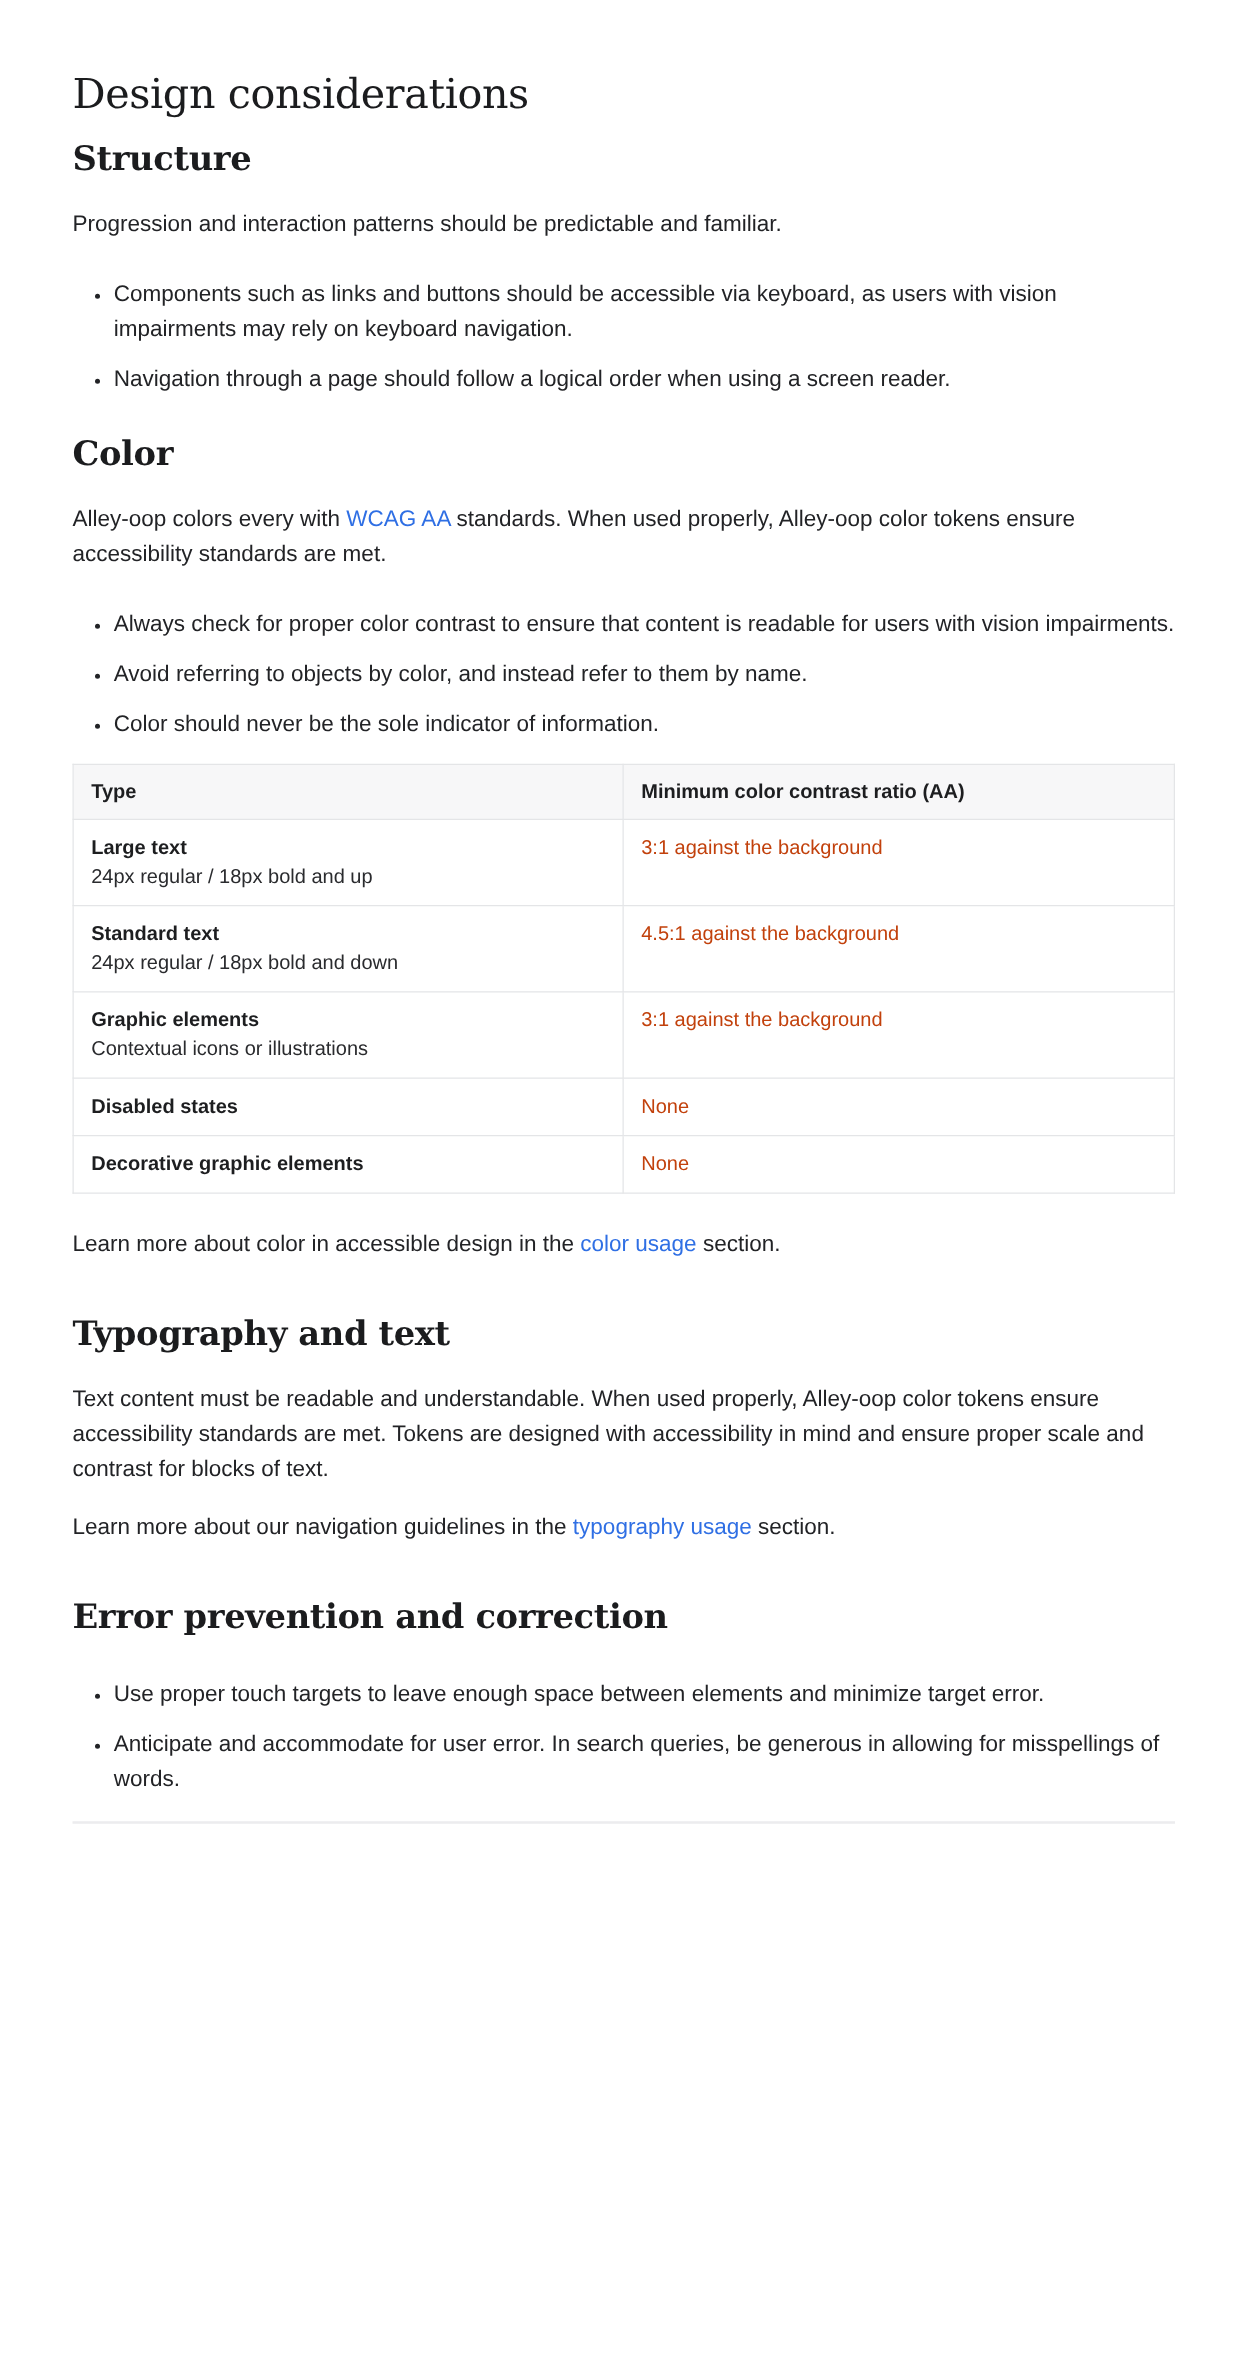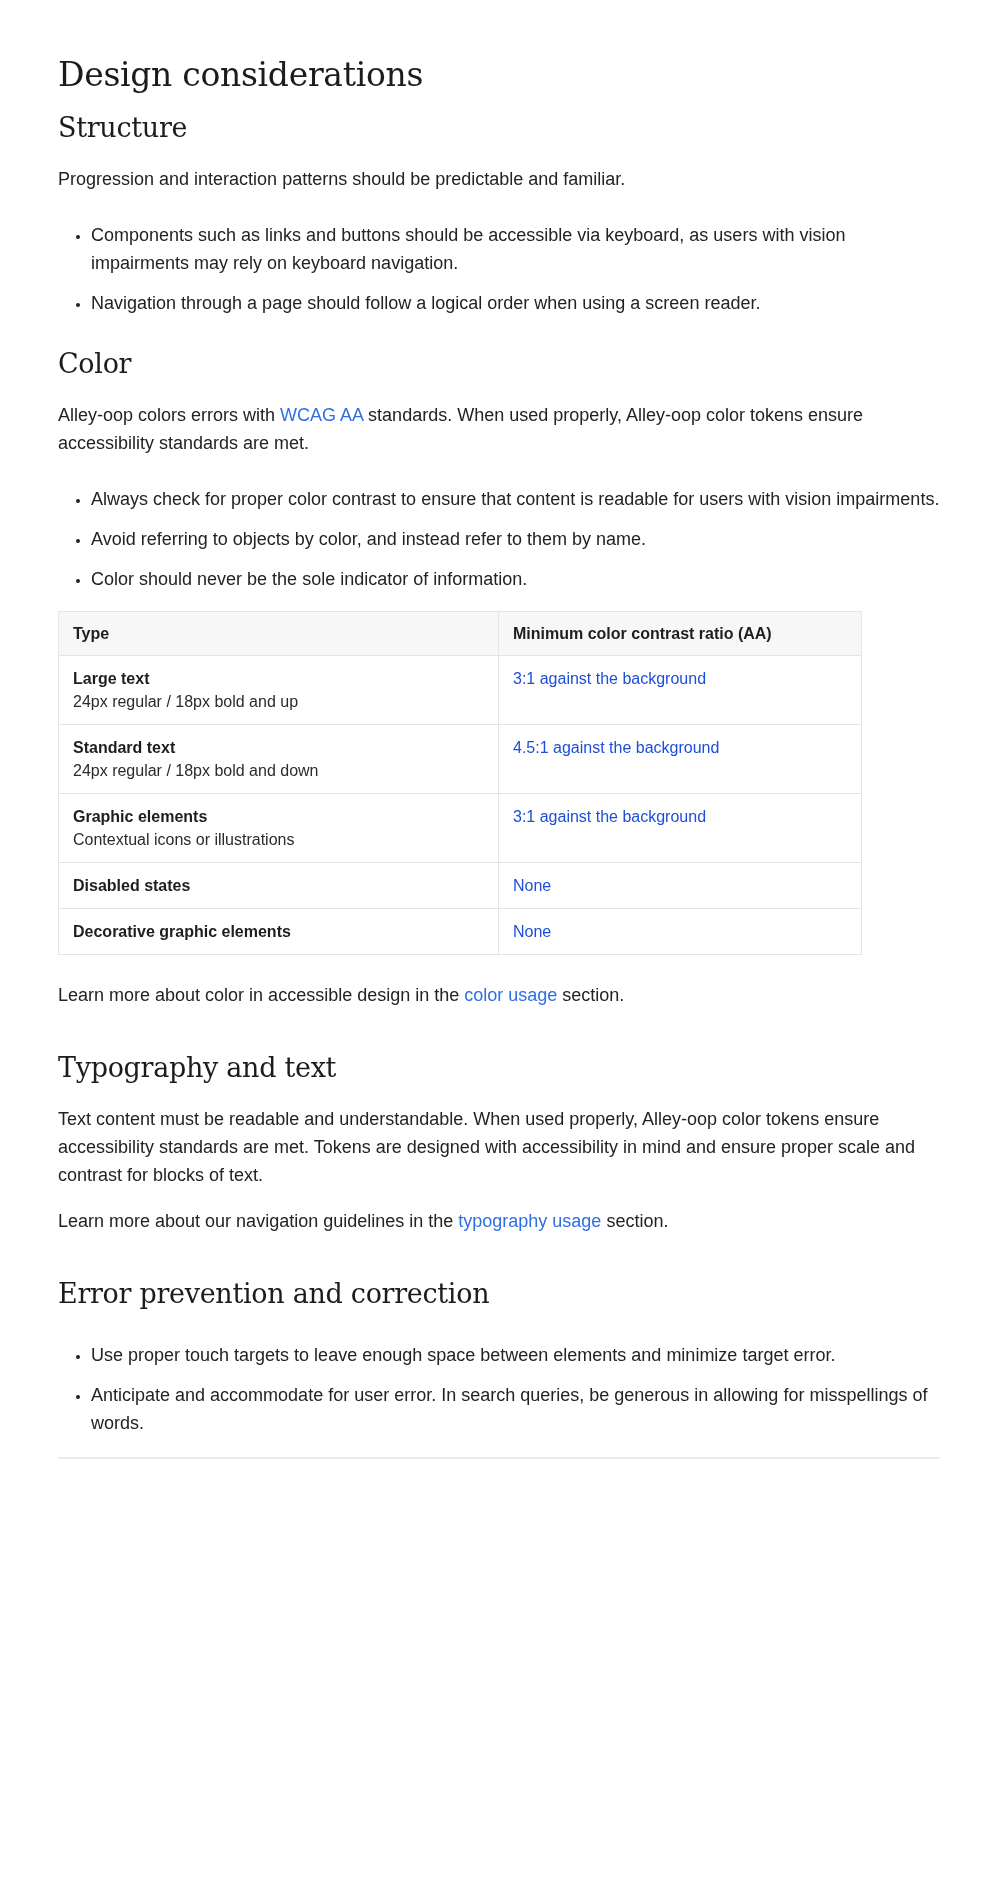--- a/index.html
+++ b/index.html
@@ -13,49 +13,49 @@
     line-height: 28px;
   }
   h1, h2 {
     font-family: "DejaVu Serif", serif;
     color: #1b1c1e;
     font-weight: normal;
     letter-spacing: -0.3px;
     margin: 0;
   }
   h1 { font-size: 33px; line-height: 48px; margin-top: 3px; }
-  h2 { font-size: 27px; line-height: 38px; }
+  h2 { font-size: 27px; line-height: 38px; font-weight: bold; }
   h2.first { margin-top: 10px; }
   h2.sec { margin-top: 40px; }
   p { margin: 0; }
   p.lead { margin-top: 18px; }
   p.after-list { margin-top: 28px; }
   p.after-table { margin-top: 26px; }
   ul { margin: 28px 0 0 0; padding: 0 0 0 33px; }
   ul li { margin: 12px 0 10px 0; padding-left: 0; }
   ul li::marker { font-size: 14px; }
   a { color: #2f6fe4; text-decoration: none; }
   table {
     margin-top: 28px;
-    width: 804px;
+    width: 882px;
     border-collapse: collapse;
     font-size: 16px;
     line-height: 23px;
   }
   th, td {
     border: 1px solid #e4e5e7;
     text-align: left;
     vertical-align: top;
     padding: 11px 14px 11px 14px;
   }
   th { background: #f7f7f8; font-weight: bold; color: #1d1e20; padding: 10px 14px 10px 14px; }
   td.c1 { width: 411px; }
   td .t { font-weight: bold; color: #1d1e20; display: block; }
   td .d { display: block; color: #2a2b2e; }
-  td.v { color: #1d4ed8; }
+  td.v { color: #c2410c; }
   .tall td { height: 43px; }
   hr.rule {
     border: 0;
     border-top: 2px solid #ececee;
     margin: 20px 0 0 0;
     width: 882px;
   }
 </style>
 </head>
 <body>
@@ -68,21 +68,21 @@
     <h2 class="first">Structure</h2>
     <p class="lead">Progression and interaction patterns should be predictable and familiar.</p>
     <ul>
       <li>Components such as links and buttons should be accessible via keyboard, as users with vision impairments may rely on keyboard navigation.</li>
       <li>Navigation through a page should follow a logical order when using a screen reader.</li>
     </ul>
   </section>
 
   <section>
     <h2 class="sec" style="margin-top:28px">Color</h2>
-    <p class="lead"><span>Alley-oop colors errors with </span><a href="#">WCAG AA</a><span> standards. When used properly, Alley-oop color tokens ensure accessibility standards are met.</span></p>
+    <p class="lead"><span>Alley-oop colors every with </span><a href="#">WCAG AA</a><span> standards. When used properly, Alley-oop color tokens ensure accessibility standards are met.</span></p>
     <ul>
       <li>Always check for proper color contrast to ensure that content is readable for users with vision impairments.</li>
       <li>Avoid referring to objects by color, and instead refer to them by name.</li>
       <li>Color should never be the sole indicator of information.</li>
     </ul>
 
     <table style="margin-top:18px">
       <thead>
         <tr>
           <th>Type</th>

